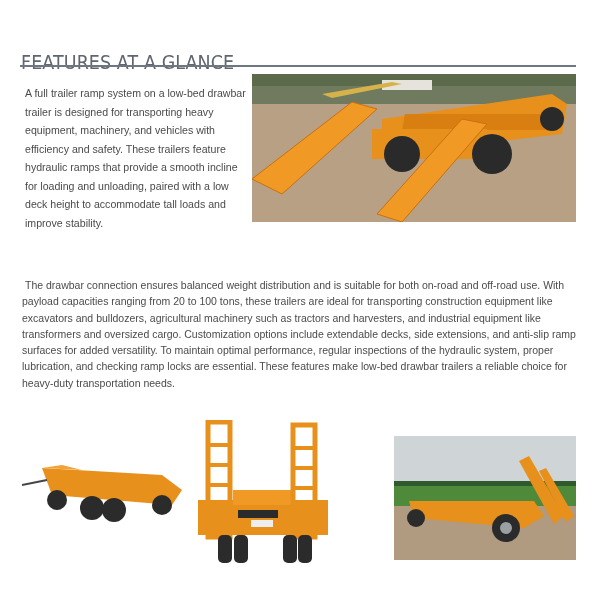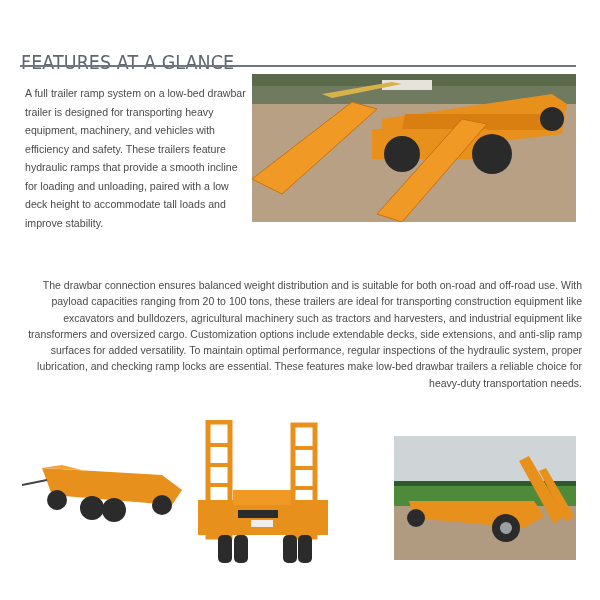--- a/index.html
+++ b/index.html
@@ -3,21 +3,21 @@
   <meta charset="utf-8">
   <style>
     html, body { margin: 0; padding: 0; background: #ffffff; }
     body { width: 600px; height: 600px; position: relative; overflow: hidden; font-family: "Liberation Sans", sans-serif; }
     .title { position: absolute; left: 21px; top: 38px; font-size: 19px; color: #5f6670; letter-spacing: 0.1px; font-family: "DejaVu Sans", sans-serif; font-weight: normal; transform: scaleX(0.92); transform-origin: left; }
     .rule { position: absolute; left: 20px; top: 65px; width: 556px; height: 2px; background: #6e7781; }
     .intro { position: absolute; left: 25px; top: 84px; width: 222px; font-size: 10.6px; line-height: 18.5px; color: #4a4a4a; }
     .photo { position: absolute; overflow: hidden; }
     .photo svg { display: block; }
     .p1 { left: 252px; top: 74px; width: 324px; height: 148px; }
-    .body2 { position: absolute; left: 22px; top: 277px; width: 560px; font-size: 10.5px; line-height: 16.3px; color: #4a4a4a; text-align: right; }
+    .body2 { position: absolute; left: 22px; top: 277px; width: 560px; font-size: 10.5px; line-height: 16.3px; color: #4a4a4a; }
     .p2 { left: 22px; top: 450px; width: 160px; height: 80px; }
     .p3 { left: 188px; top: 420px; width: 150px; height: 150px; }
     .p4 { left: 394px; top: 436px; width: 182px; height: 124px; }
   </style>
 </head>
 <body>
 
 <h1 class="title">FEATURES AT A GLANCE</h1>
 <div class="rule"></div>
 

